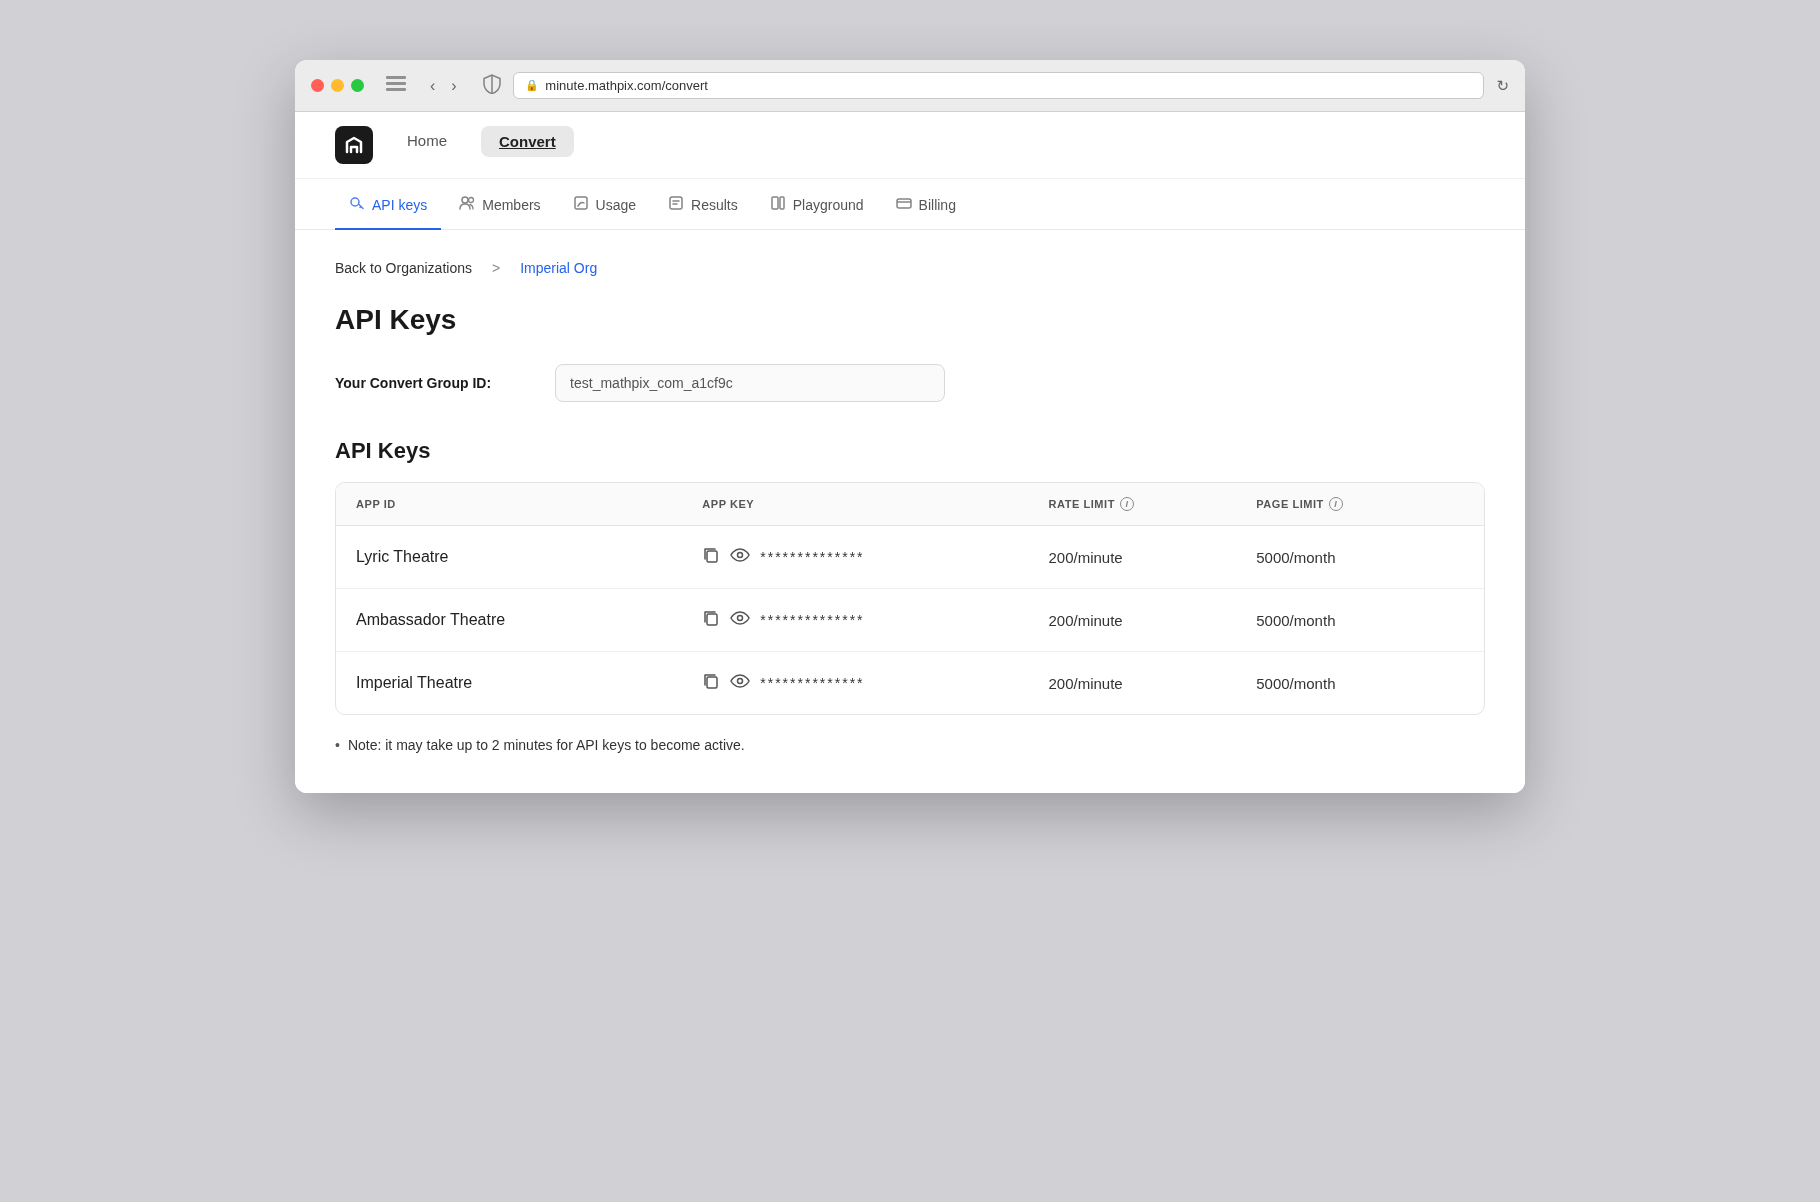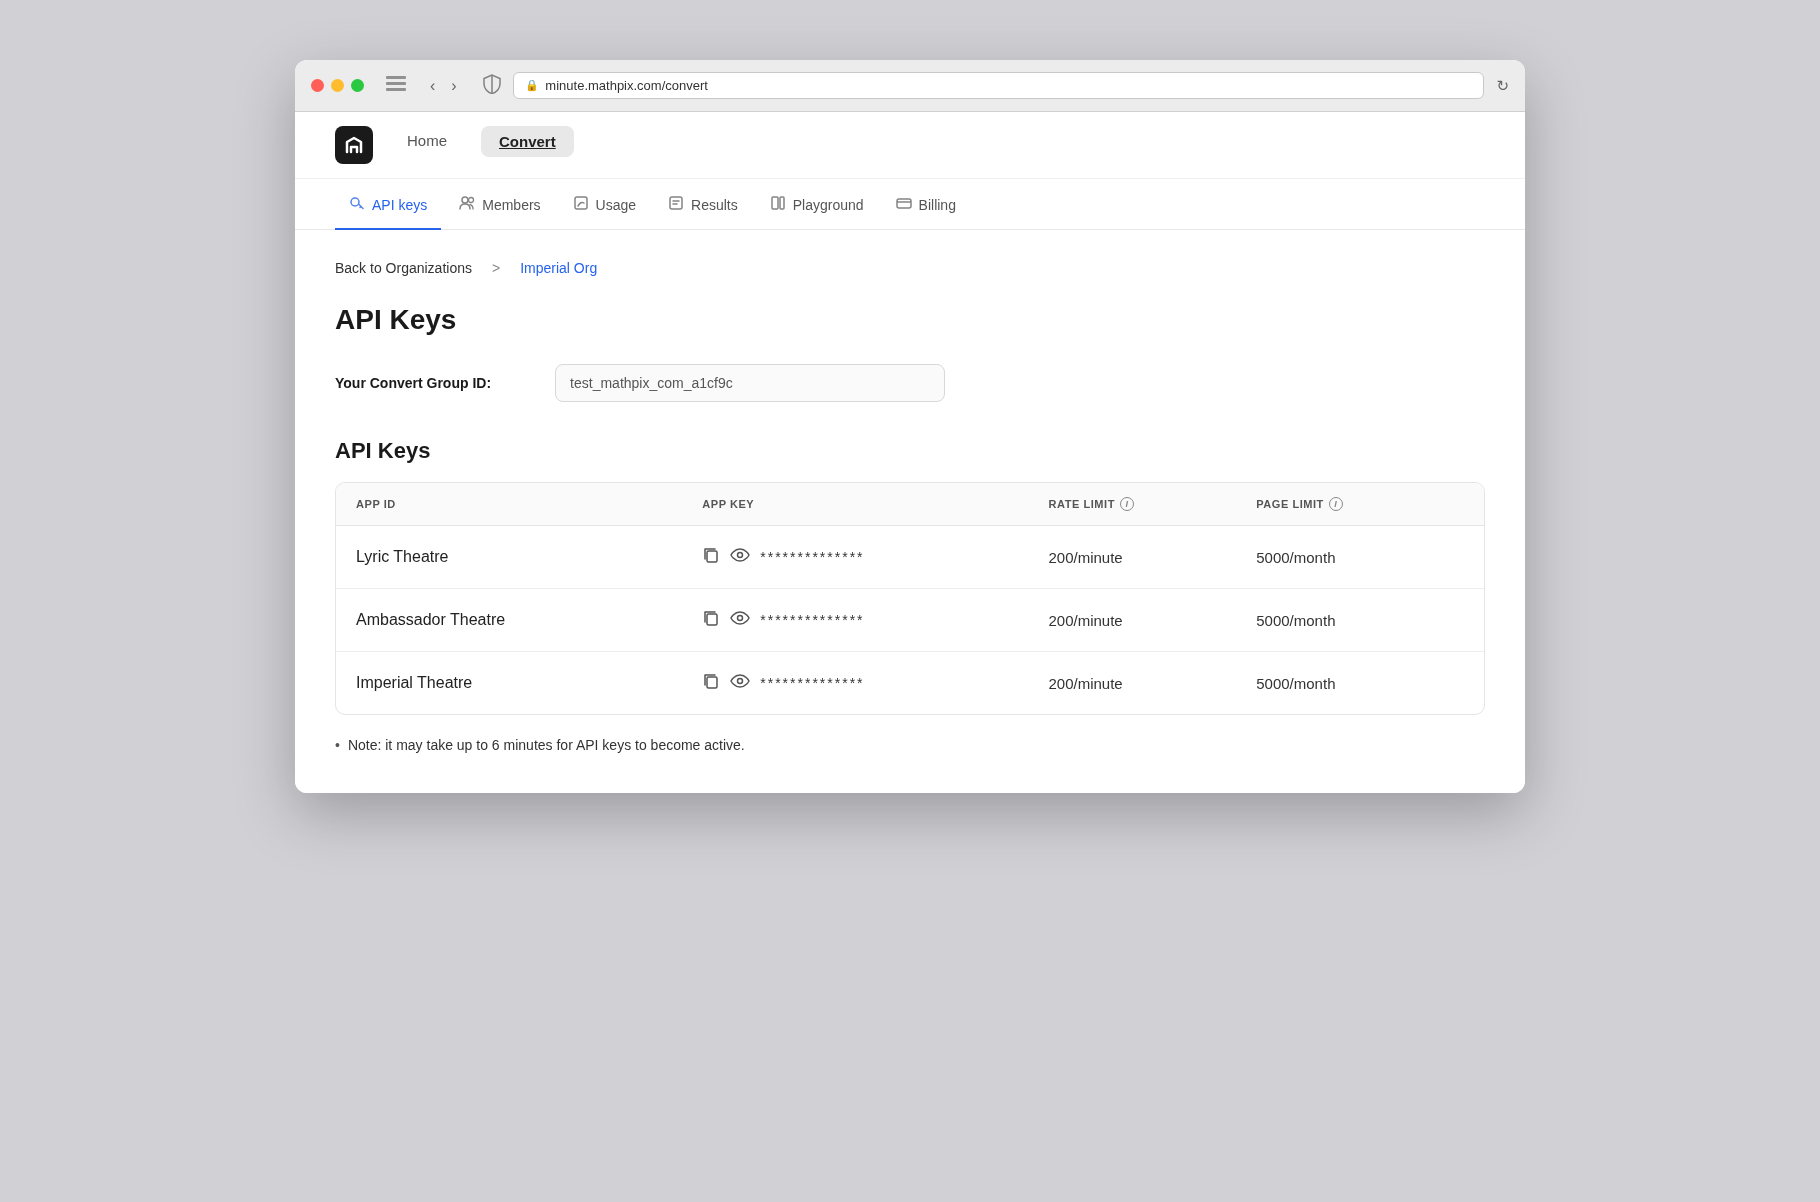--- a/index.html
+++ b/index.html
@@ -497,17 +497,17 @@
             </span>
             <span class="key-mask">**************</span>
           </div>
           <div class="rate-cell">200/minute</div>
           <div class="page-cell">5000/month</div>
         </div>
       </div>
 
       <div class="note-section">
         <span class="note-bullet">•</span>
-        <span>Note: it may take up to 6 minutes for API keys to become active.</span>
+        <span>Note: it may take up to 2 minutes for API keys to become active.</span>
       </div>
     </div>
   </div>
 </div>
 
 </body></html>

